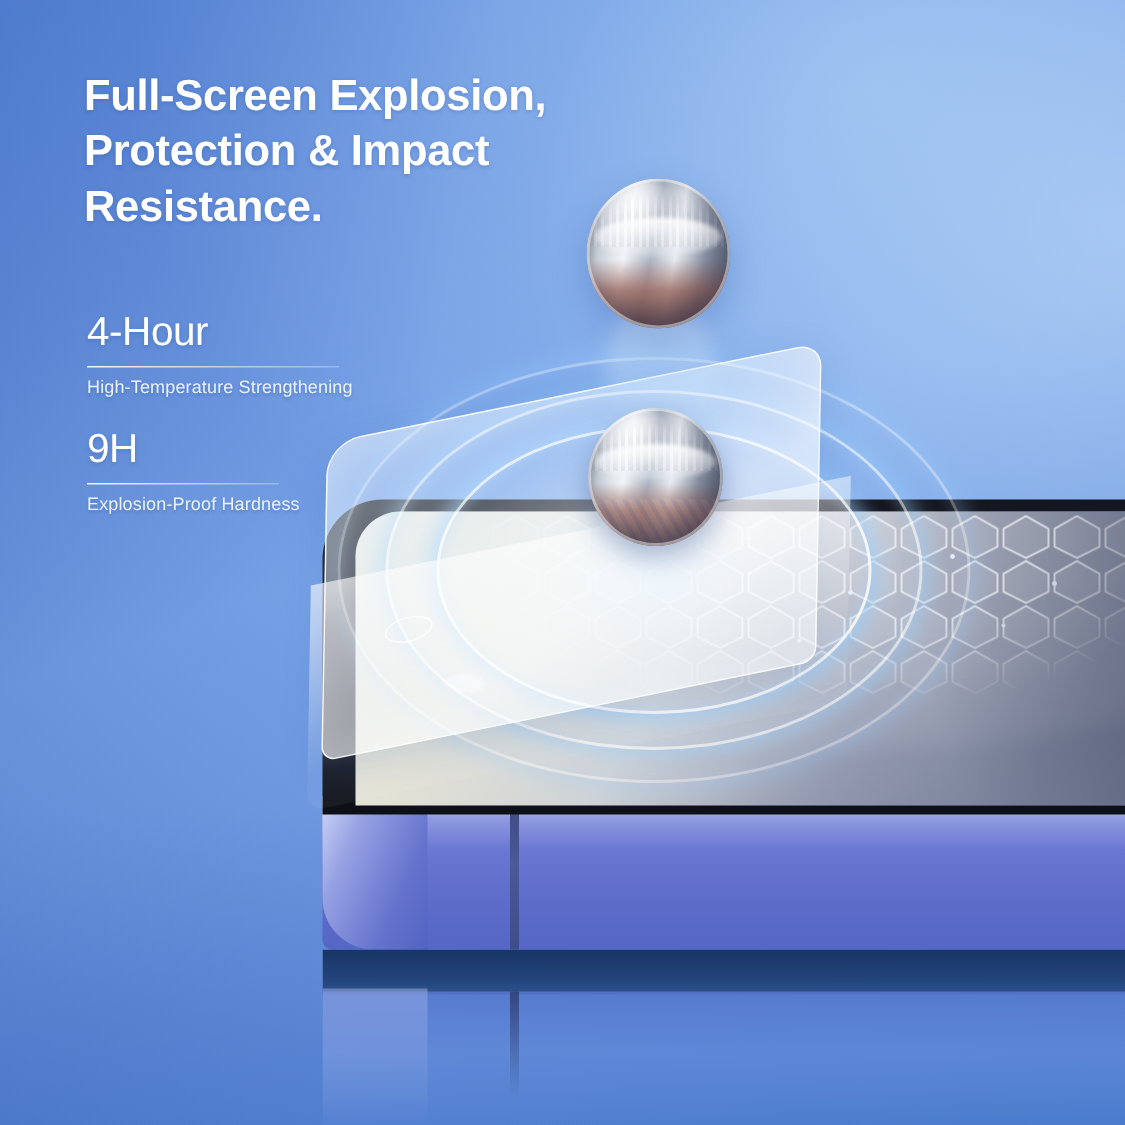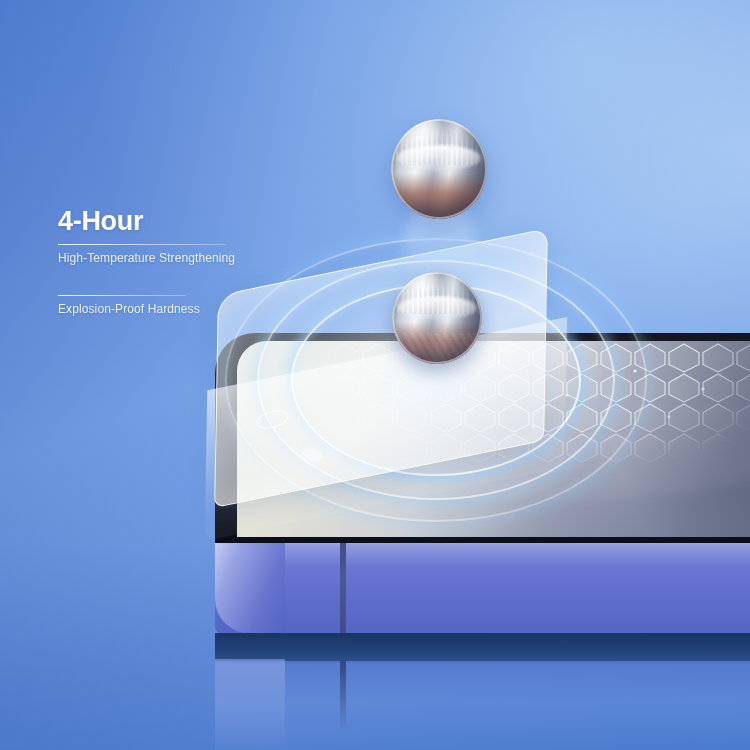--- a/index.html
+++ b/index.html
@@ -19,21 +19,21 @@
   .bg-bottom-dark{position:absolute;inset:0;
     background:linear-gradient(0deg, rgba(46,92,180,.30) 0%, rgba(46,92,180,0) 28%);}
 
   
   .headline{position:absolute;left:56px;top:46px;width:430px;
     color:#fff;font-size:29px;font-weight:bold;line-height:1.28;letter-spacing:-.2px;
     text-shadow:0 1px 3px rgba(30,70,150,.28);}
   .feat{position:absolute;left:58px;}
   .feat-1{top:208px;}
   .feat-2{top:286px;}
-  .feat-val{color:#fff;font-size:27px;font-weight:bold;letter-spacing:-.3px;line-height:1;
+  .feat-val{color:#fff;font-size:27px;font-weight:normal;letter-spacing:-.3px;line-height:1;
     text-shadow:0 1px 3px rgba(30,70,150,.25);}
   .feat-rule{height:1px;margin-top:9px;background:linear-gradient(90deg,rgba(255,255,255,.92),rgba(255,255,255,.28));}
   .feat-1 .feat-rule{width:168px;}
   .feat-2 .feat-rule{width:128px;}
   .feat-sub{margin-top:6px;color:#eaf2ff;font-size:12px;letter-spacing:.1px;
     text-shadow:0 1px 2px rgba(30,70,150,.3);}
 
   
   .phone-wrap{position:absolute;left:215px;top:333px;width:620px;height:300px;}
   .phone{position:absolute;inset:0;}
@@ -141,28 +141,30 @@
 </style>
 </head>
 <body>
 
 <div id="stage">
 
   <div class="bg-wash"></div>
   <div class="bg-left-dark"></div>
   <div class="bg-bottom-dark"></div>
 
+  <div class="headline">Full-Screen Explosion, Protection &amp; Impact Resistance.</div>
 
   <div class="feat feat-1">
     <div class="feat-val">4-Hour</div>
     <div class="feat-rule"></div>
     <div class="feat-sub">High-Temperature Strengthening</div>
   </div>
 
   <div class="feat feat-2">
+    <div class="feat-val">9H</div>
     <div class="feat-rule"></div>
     <div class="feat-sub">Explosion-Proof Hardness</div>
   </div>
 
   <div class="phone-wrap">
     <div class="phone">
       <div class="frame"></div>
       <div class="frame-corner"></div>
       <div class="frame-rail"></div>
       <div class="antenna"></div>

